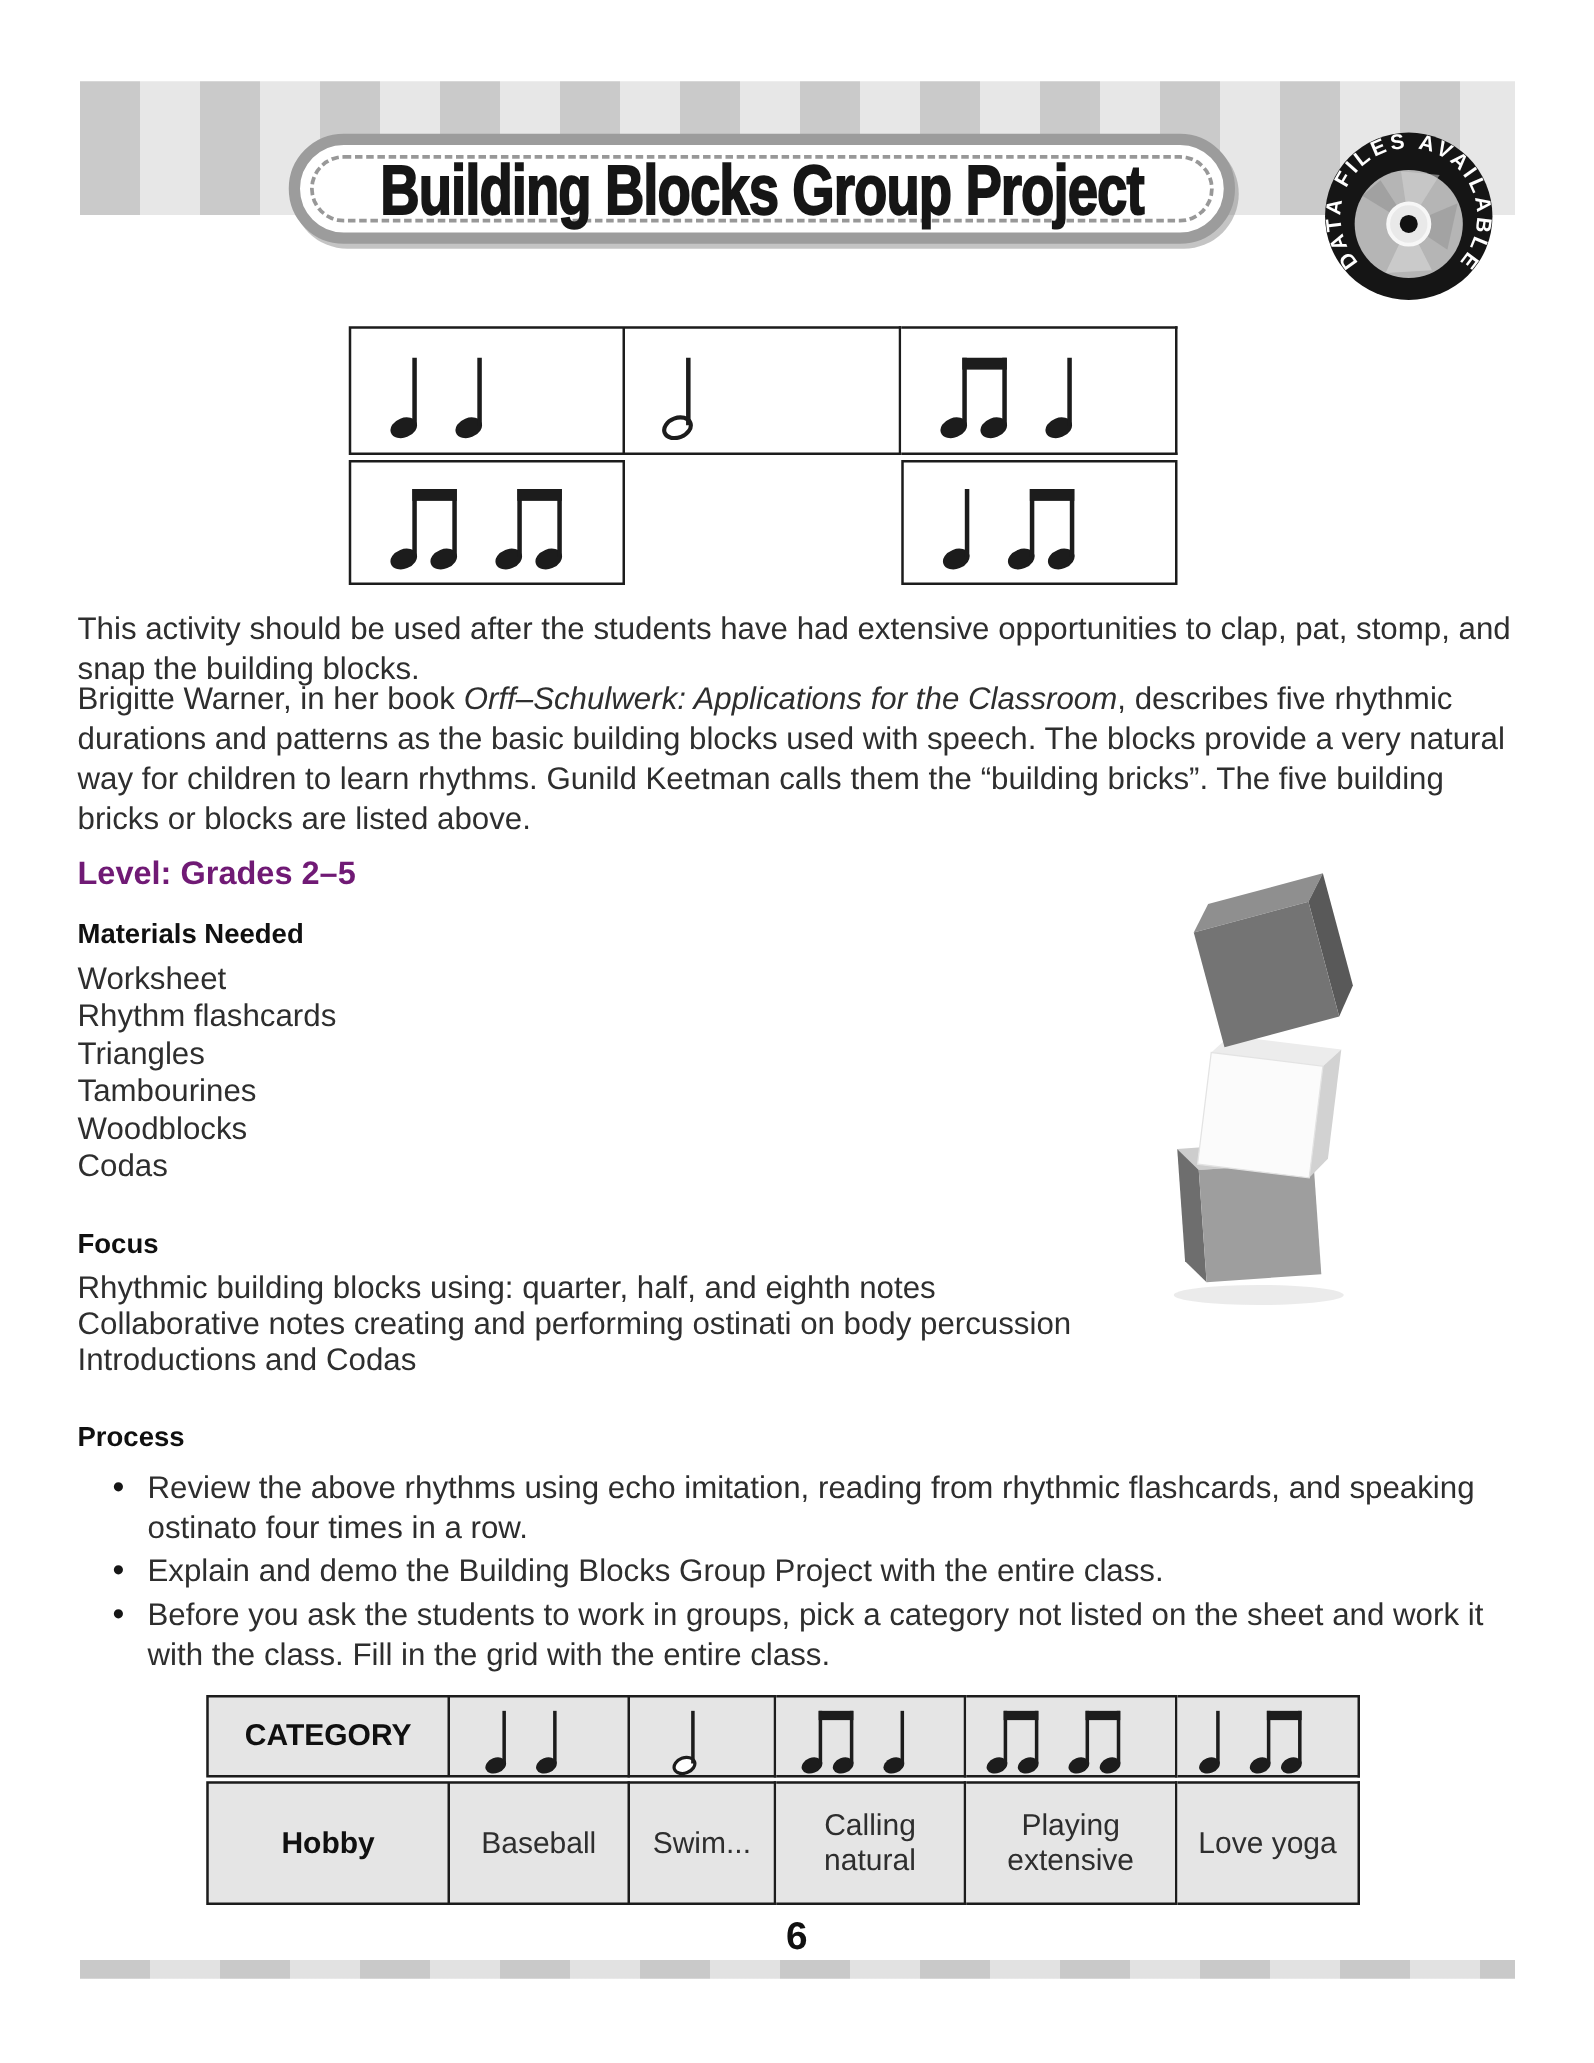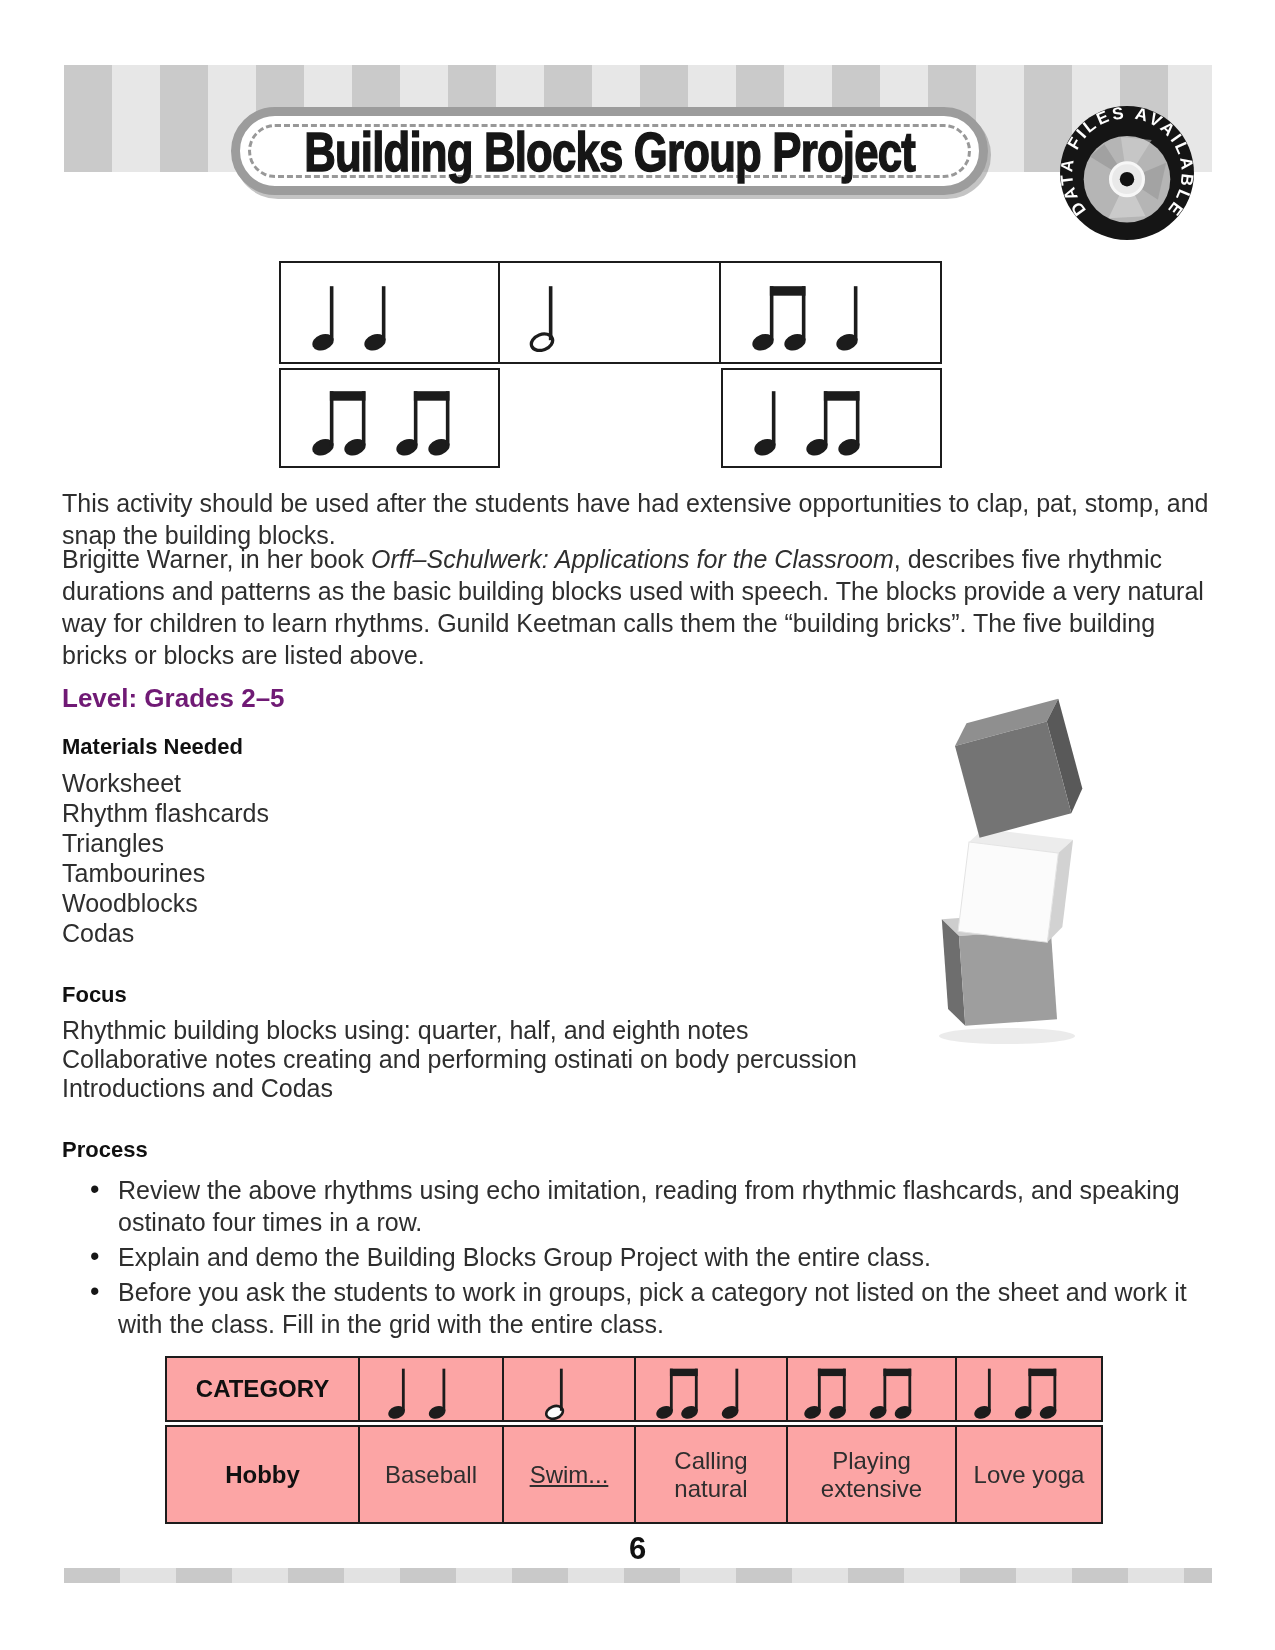--- a/index.html
+++ b/index.html
@@ -39,28 +39,28 @@
   .plain-list > div{line-height:30px;}
   .focus .plain-list > div{line-height:29px;}
   ul.bullets{margin:8px 0 0 0;padding:0;list-style:none;font-size:25px;line-height:32px;}
   ul.bullets li{position:relative;padding-left:56px;margin-bottom:3px;}
   ul.bullets li::before{content:"\2022";position:absolute;left:28px;top:-1px;font-size:27px;color:#161616;}
   
   .cubes{position:absolute;left:925px;top:690px;}
   
   .cat-table{position:absolute;left:165px;top:1356px;}
   .cat-row{display:flex;}
-  .cat-cell{border:2.5px solid #1c1c1c;box-sizing:border-box;background:#fca5a5;height:66px;
+  .cat-cell{border:2.5px solid #1c1c1c;box-sizing:border-box;background:#e5e5e5;height:66px;
     display:flex;align-items:center;justify-content:center;text-align:center;
     font-size:24px;line-height:28px;}
   .cat-row .cat-cell + .cat-cell{border-left:0;}
   .cat-data{margin-top:3px;}
   .cat-data .cat-cell{height:99px;}
   .cat-label{font-weight:bold;color:#101010;}
-  .c0{width:195px;}.c1{width:144px;}.c2{width:132px;text-decoration:underline;}.c3{width:152px;}.c4{width:169px;}.c5{width:146px;}
+  .c0{width:195px;}.c1{width:144px;}.c2{width:117px;}.c3{width:152px;}.c4{width:169px;}.c5{width:146px;}
   
   .page-num{position:absolute;left:0;top:1531px;width:1275px;text-align:center;
     font-size:31px;font-weight:bold;color:#101010;}
   .stripes-bottom{position:absolute;left:64px;top:1568px;width:1148px;height:15px;
     background:repeating-linear-gradient(90deg,#c9c9c9 0 56px,#e2e2e2 56px 112px);}
 </style>
 </head>
 <body>
 
 <div class="page">

